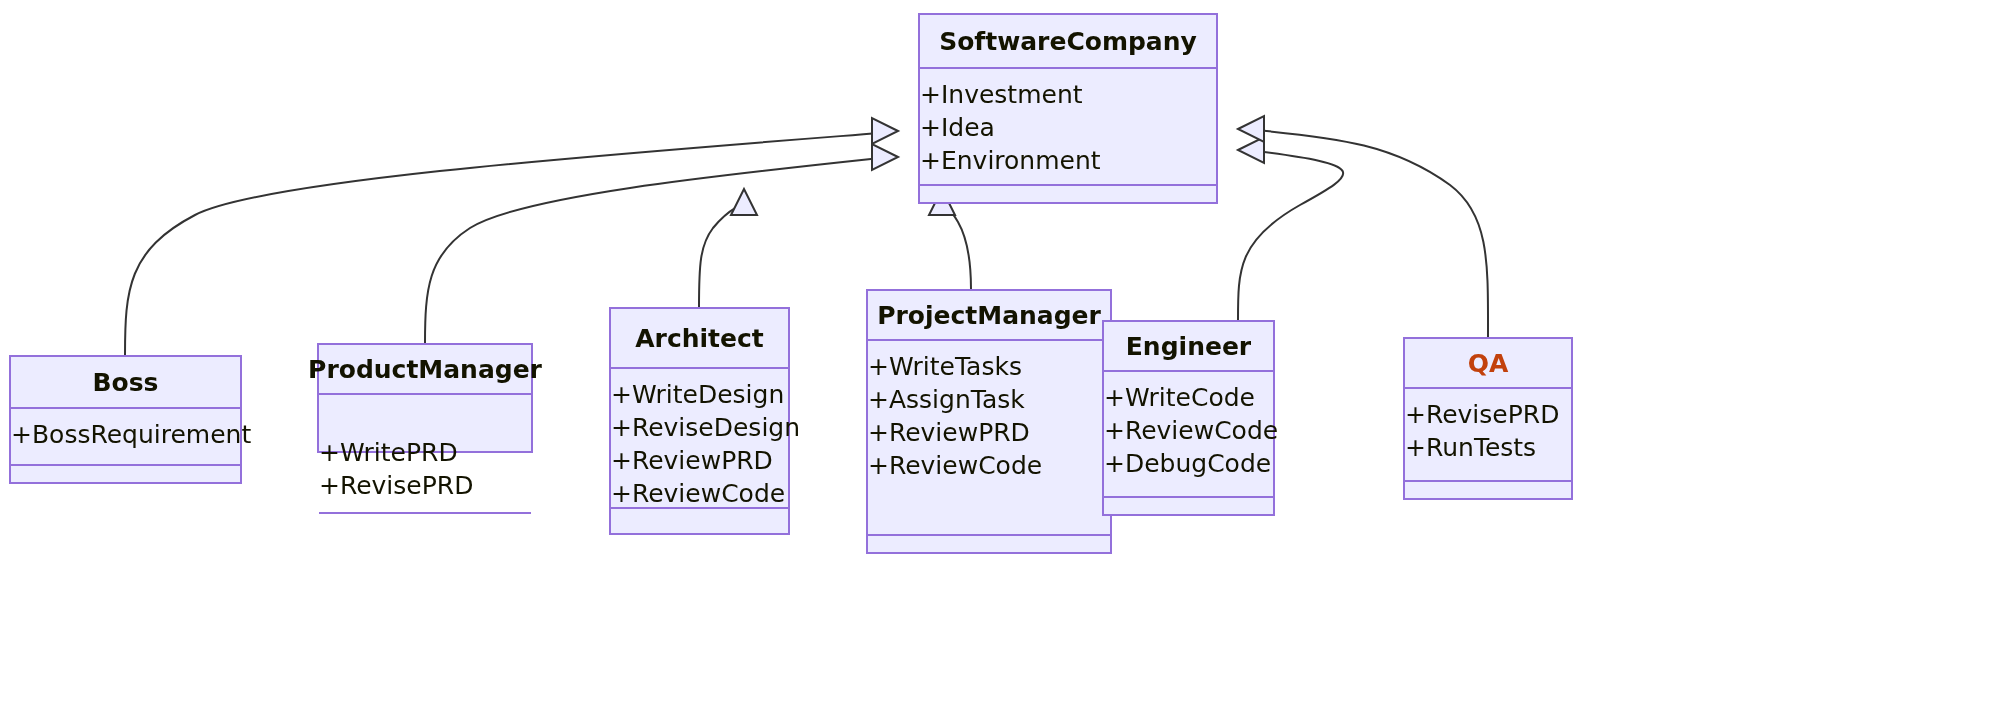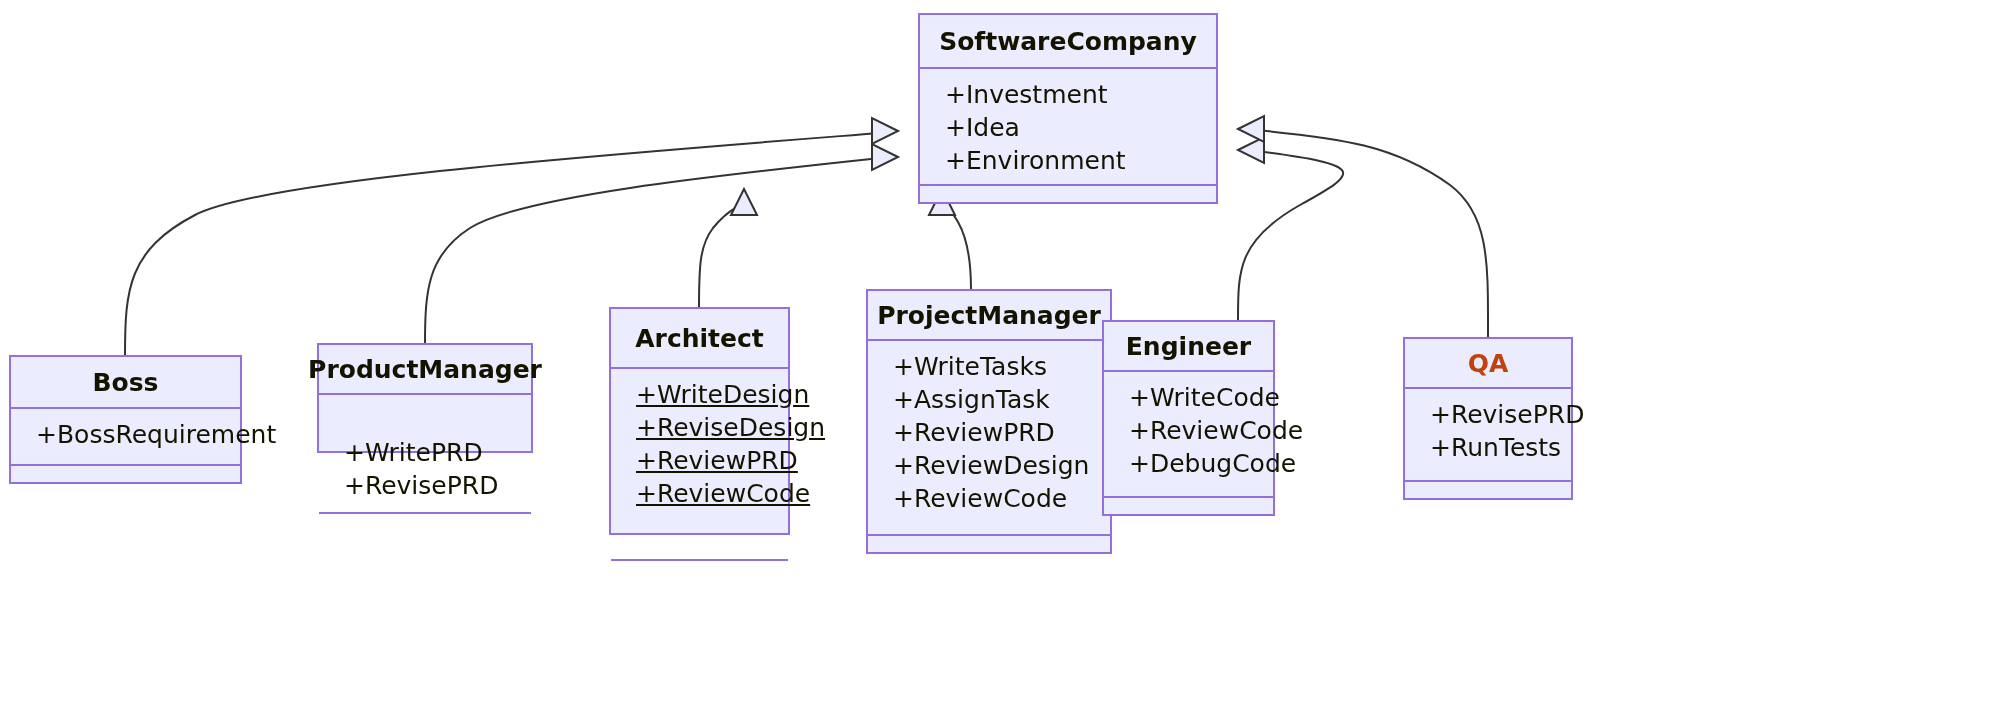--- a/index.html
+++ b/index.html
@@ -26,21 +26,21 @@
     color:#131300;
     border-bottom:2px solid #9370DB;
     white-space:nowrap;
     display:flex;
     align-items:center;
     justify-content:center;
   }
   .node-members{
     box-sizing:border-box;
     border-bottom:2px solid #9370DB;
-    padding:9px 10px 11px 25px;
+    padding:9px 10px 11px 0;
     color:#131300;
   }
   .member{
     white-space:nowrap;
     line-height:1.32;
   }
   .node-methods{
     box-sizing:border-box;
     height:20px;
   }
@@ -89,35 +89,34 @@
       <div class="node" style="left: 317px; top: 343px; width: 216px; height: 110px; background: rgb(236, 236, 255); border-color: rgb(147, 112, 219);">
         <div class="node-title" style="height: 50px; font-size: 25px; border-bottom-color: rgb(147, 112, 219); color: rgb(19, 19, 0);">ProductManager</div>
         <div class="node-members" style="border-bottom-color: rgb(147, 112, 219); font-size: 25px; color: rgb(19, 19, 0); height: 87px; margin-top: 32px;">
           <div class="member">+WritePRD</div>
           <div class="member">+RevisePRD</div>
         </div>
         <div class="node-methods"></div>
       </div>
       <div class="node" style="left: 609px; top: 307px; width: 181px; height: 228px; background: rgb(236, 236, 255); border-color: rgb(147, 112, 219);">
         <div class="node-title" style="height: 60px; font-size: 25px; border-bottom-color: rgb(147, 112, 219); color: rgb(19, 19, 0);">Architect</div>
-        <div class="node-members" style="border-bottom-color: rgb(147, 112, 219); font-size: 25px; color: rgb(19, 19, 0); height: 192px; text-decoration: underline;">
+        <div class="node-members" style="border-bottom-color: rgb(147, 112, 219); font-size: 25px; color: rgb(19, 19, 0); height: 140px;">
           <div class="member">+WriteDesign</div>
           <div class="member">+ReviseDesign</div>
           <div class="member">+ReviewPRD</div>
           <div class="member">+ReviewCode</div>
         </div>
         <div class="node-methods"></div>
       </div>
       <div class="node" style="left: 866px; top: 289px; width: 246px; height: 265px; background: rgb(236, 236, 255); border-color: rgb(147, 112, 219);">
         <div class="node-title" style="height: 50px; font-size: 25px; border-bottom-color: rgb(147, 112, 219); color: rgb(19, 19, 0);">ProjectManager</div>
         <div class="node-members" style="border-bottom-color: rgb(147, 112, 219); font-size: 25px; color: rgb(19, 19, 0); height: 195px;">
           <div class="member">+WriteTasks</div>
           <div class="member">+AssignTask</div>
           <div class="member">+ReviewPRD</div>
-          <div class="member">+ReviewDesign</div>
           <div class="member">+ReviewCode</div>
         </div>
         <div class="node-methods"></div>
       </div>
       <div class="node" style="left: 1102px; top: 320px; width: 173px; height: 196px; background: rgb(236, 236, 255); border-color: rgb(147, 112, 219);">
         <div class="node-title" style="height: 50px; font-size: 25px; border-bottom-color: rgb(147, 112, 219); color: rgb(19, 19, 0);">Engineer</div>
         <div class="node-members" style="border-bottom-color: rgb(147, 112, 219); font-size: 25px; color: rgb(19, 19, 0); height: 126px;">
           <div class="member">+WriteCode</div>
           <div class="member">+ReviewCode</div>
           <div class="member">+DebugCode</div>

